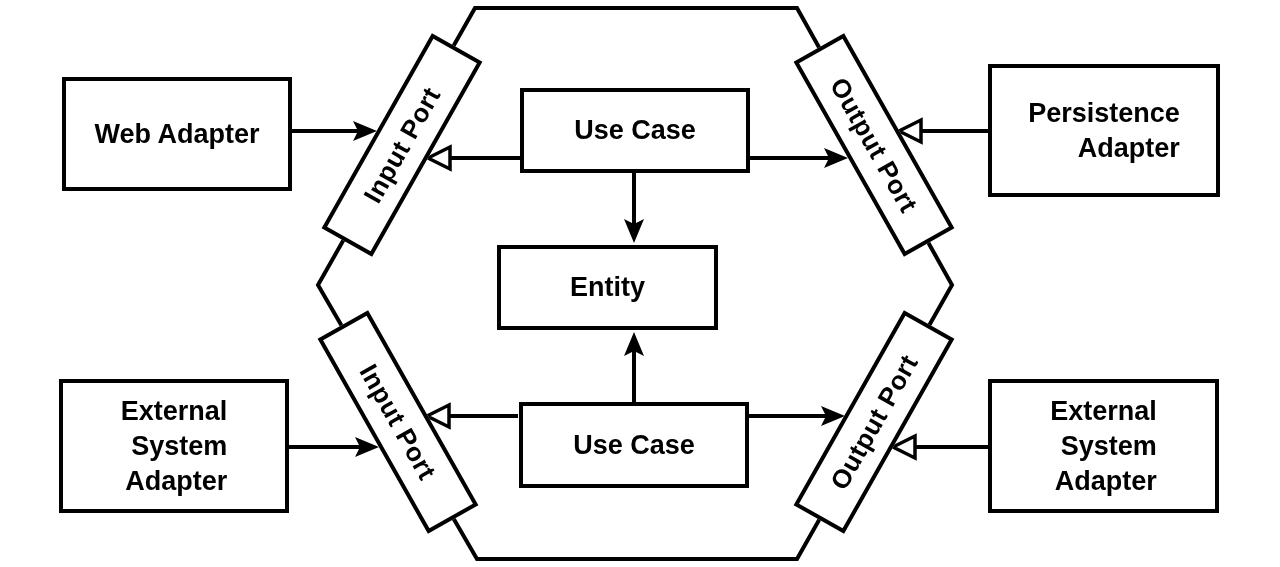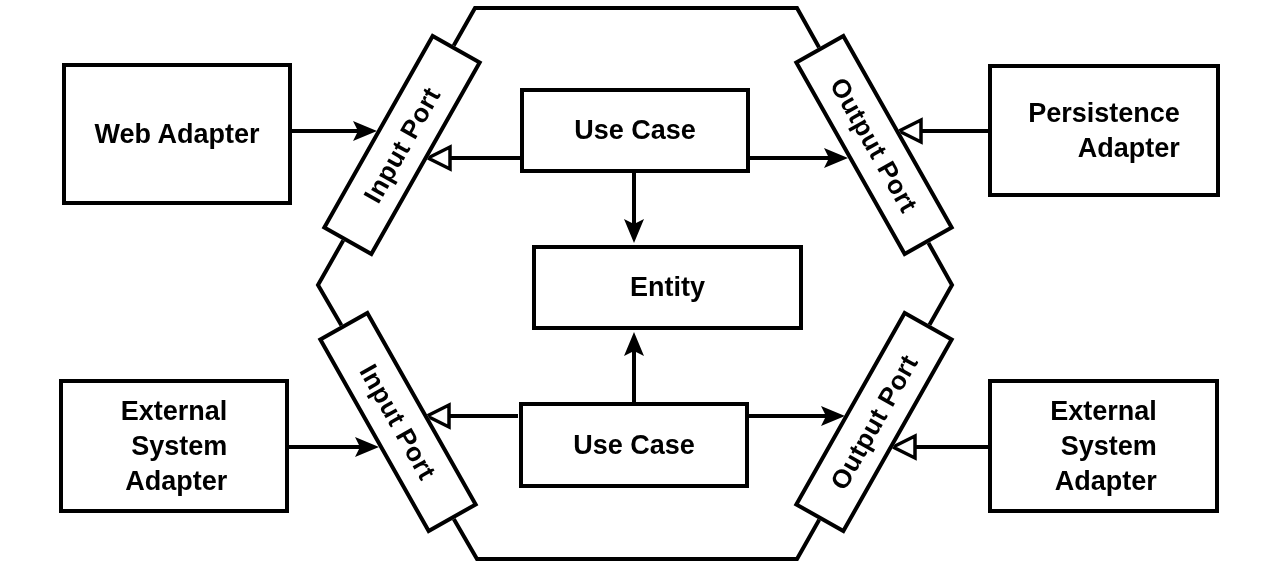--- a/index.html
+++ b/index.html
@@ -94,21 +94,21 @@
   <div class="port" style="left:762px; top:116px; transform:rotate(60.5deg);">
     <span>Output Port</span>
   </div>
   <div class="port" style="left:286px; top:393px; transform:rotate(60.5deg);">
     <span>Input Port</span>
   </div>
   <div class="port" style="left:762px; top:393px; transform:rotate(-60.5deg);">
     <span>Output Port</span>
   </div>
 
-  <div class="box adapter" style="left:62px; top:63px; width:230px; height:142px;">
+  <div class="box adapter" style="left:62px; top:77px; width:230px; height:114px;">
     <span>Web Adapter</span>
   </div>
 
   <div class="box adapter" style="left:988px; top:64px; width:232px; height:133px;">
     <div class="lines">
       <span>Persistence</span>
       <span>Adapter</span>
     </div>
   </div>
 
@@ -125,21 +125,21 @@
       <span>External</span>
       <span>System</span>
       <span>Adapter</span>
     </div>
   </div>
 
   <div class="box core" style="left:520px; top:88px; width:230px; height:85px;">
     <span>Use Case</span>
   </div>
 
-  <div class="box core" style="left:532px; top:245px; width:271px; height:85px;">
+  <div class="box core" style="left:497px; top:245px; width:221px; height:85px;">
     <span>Entity</span>
   </div>
 
   <div class="box core" style="left:519px; top:402px; width:230px; height:86px;">
     <span>Use Case</span>
   </div>
 
 </div>
 
 </body></html>

